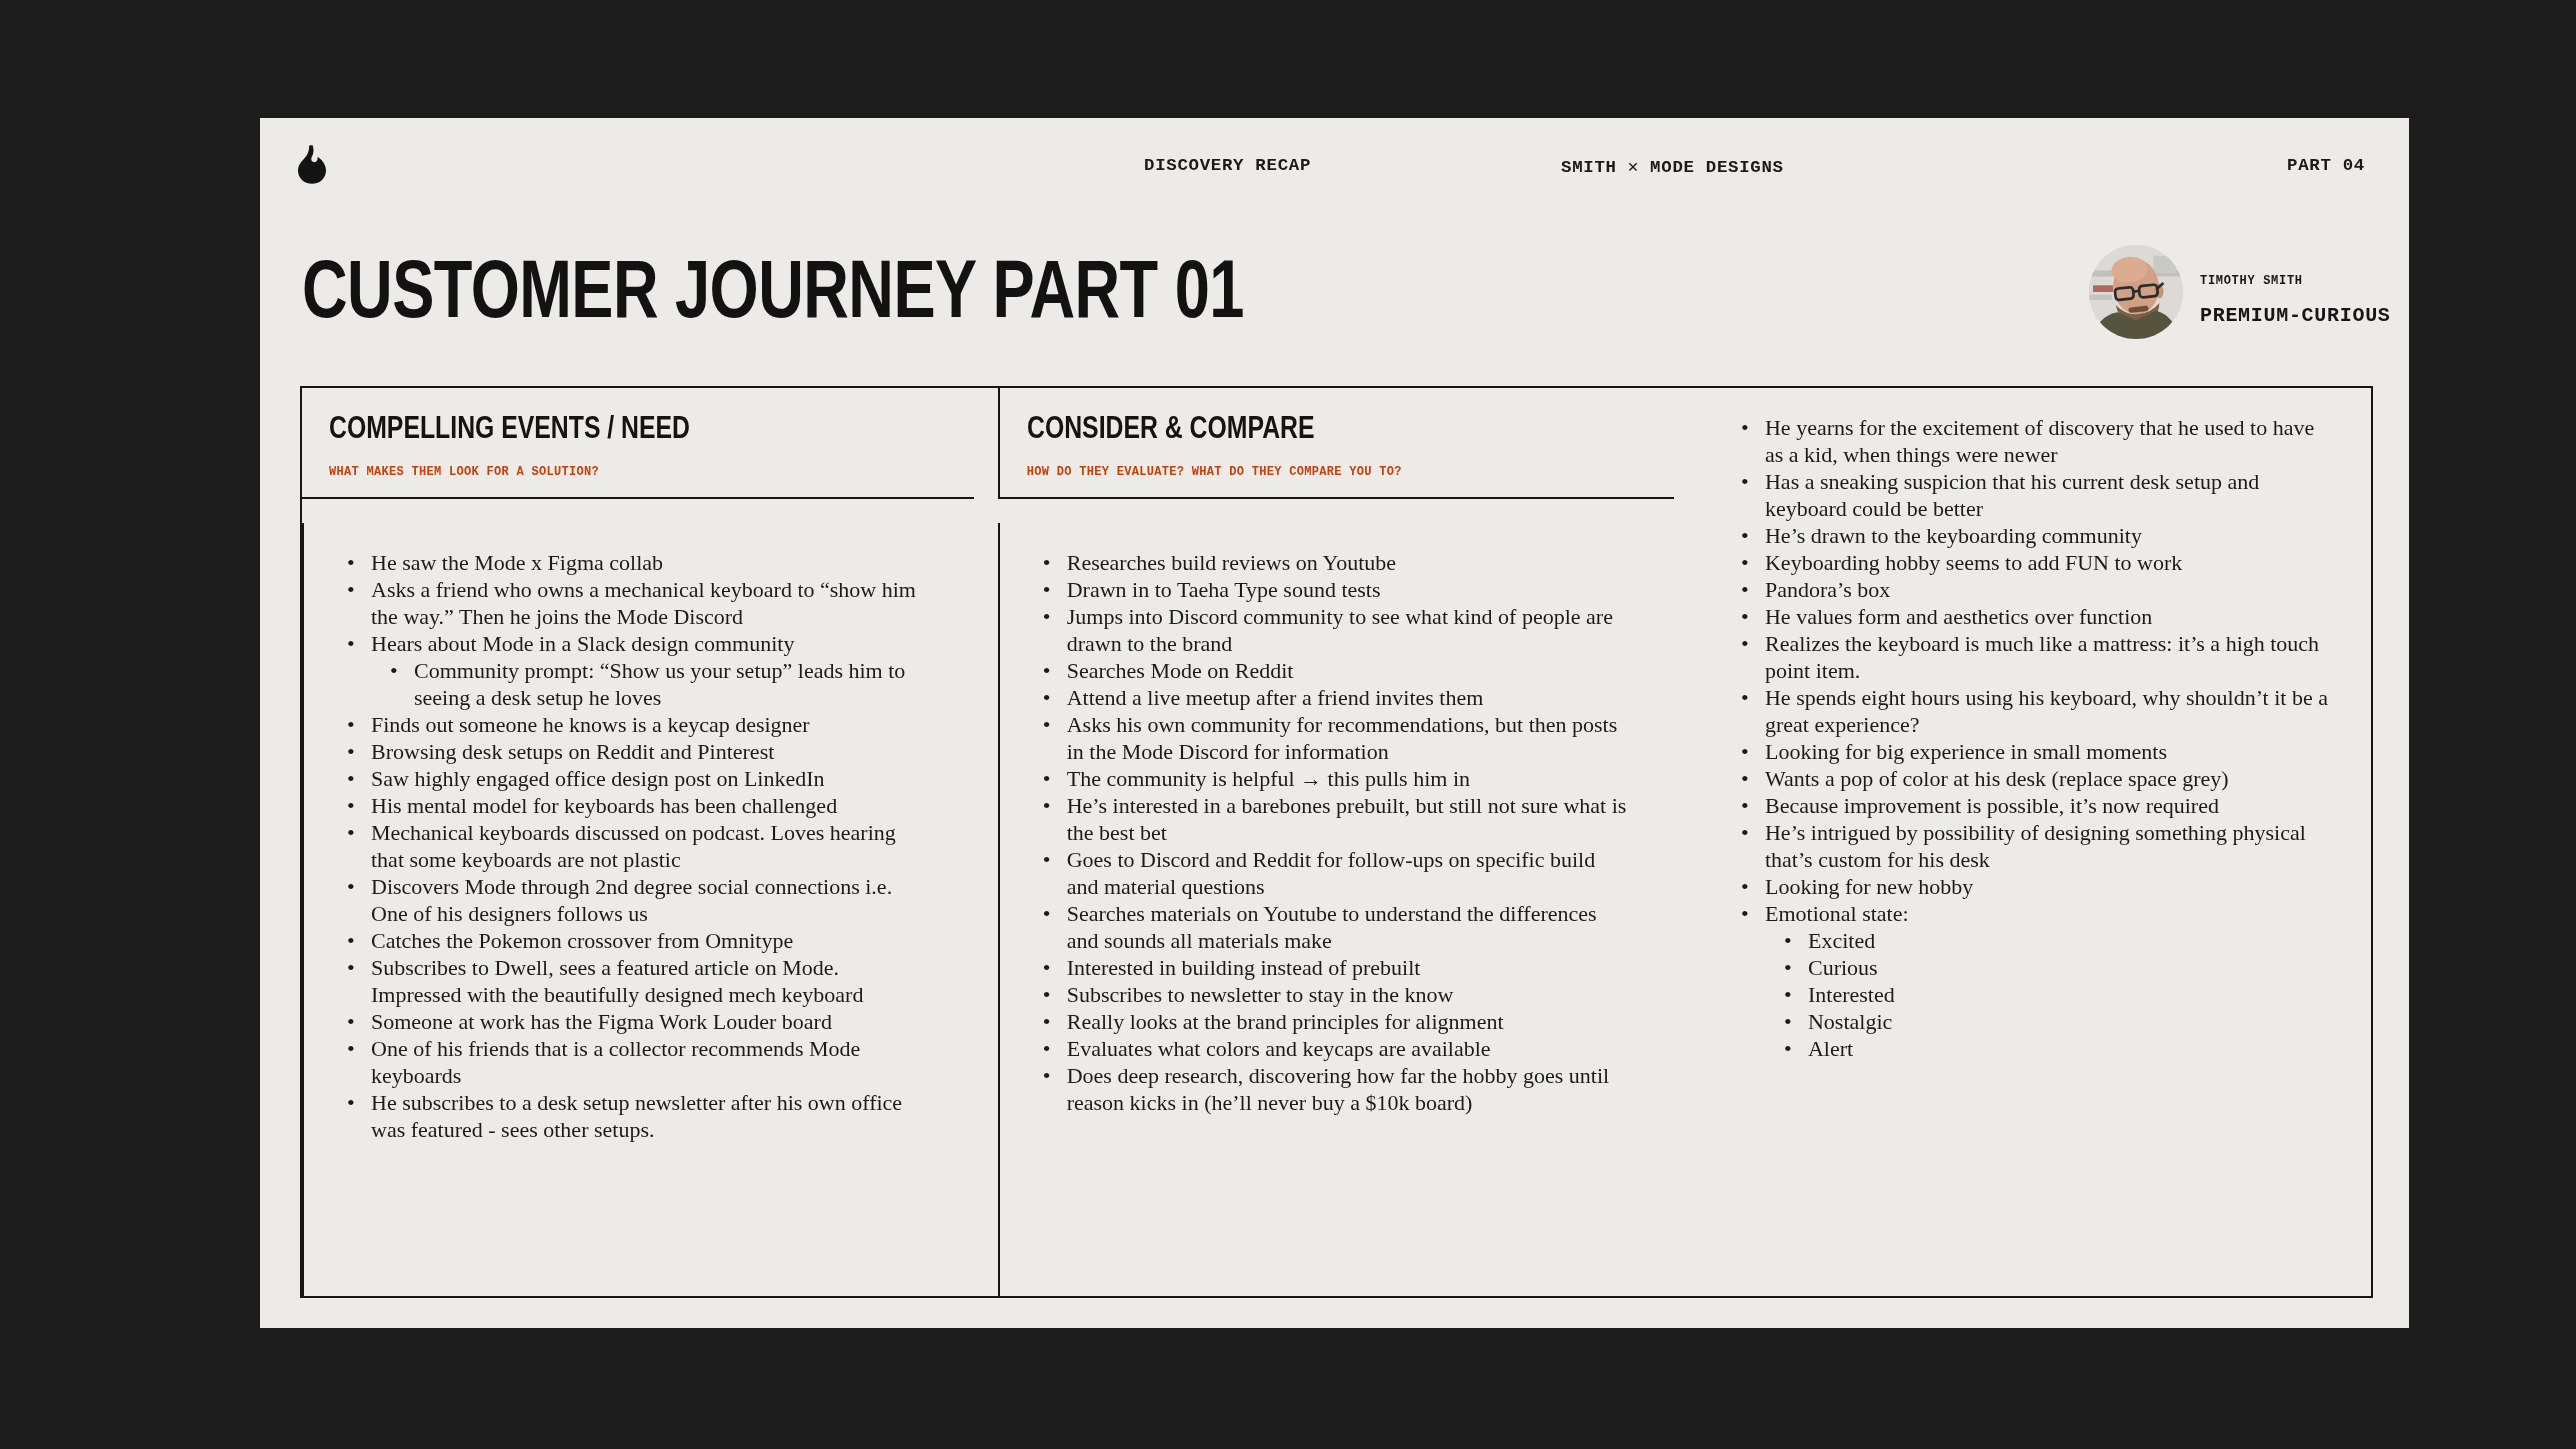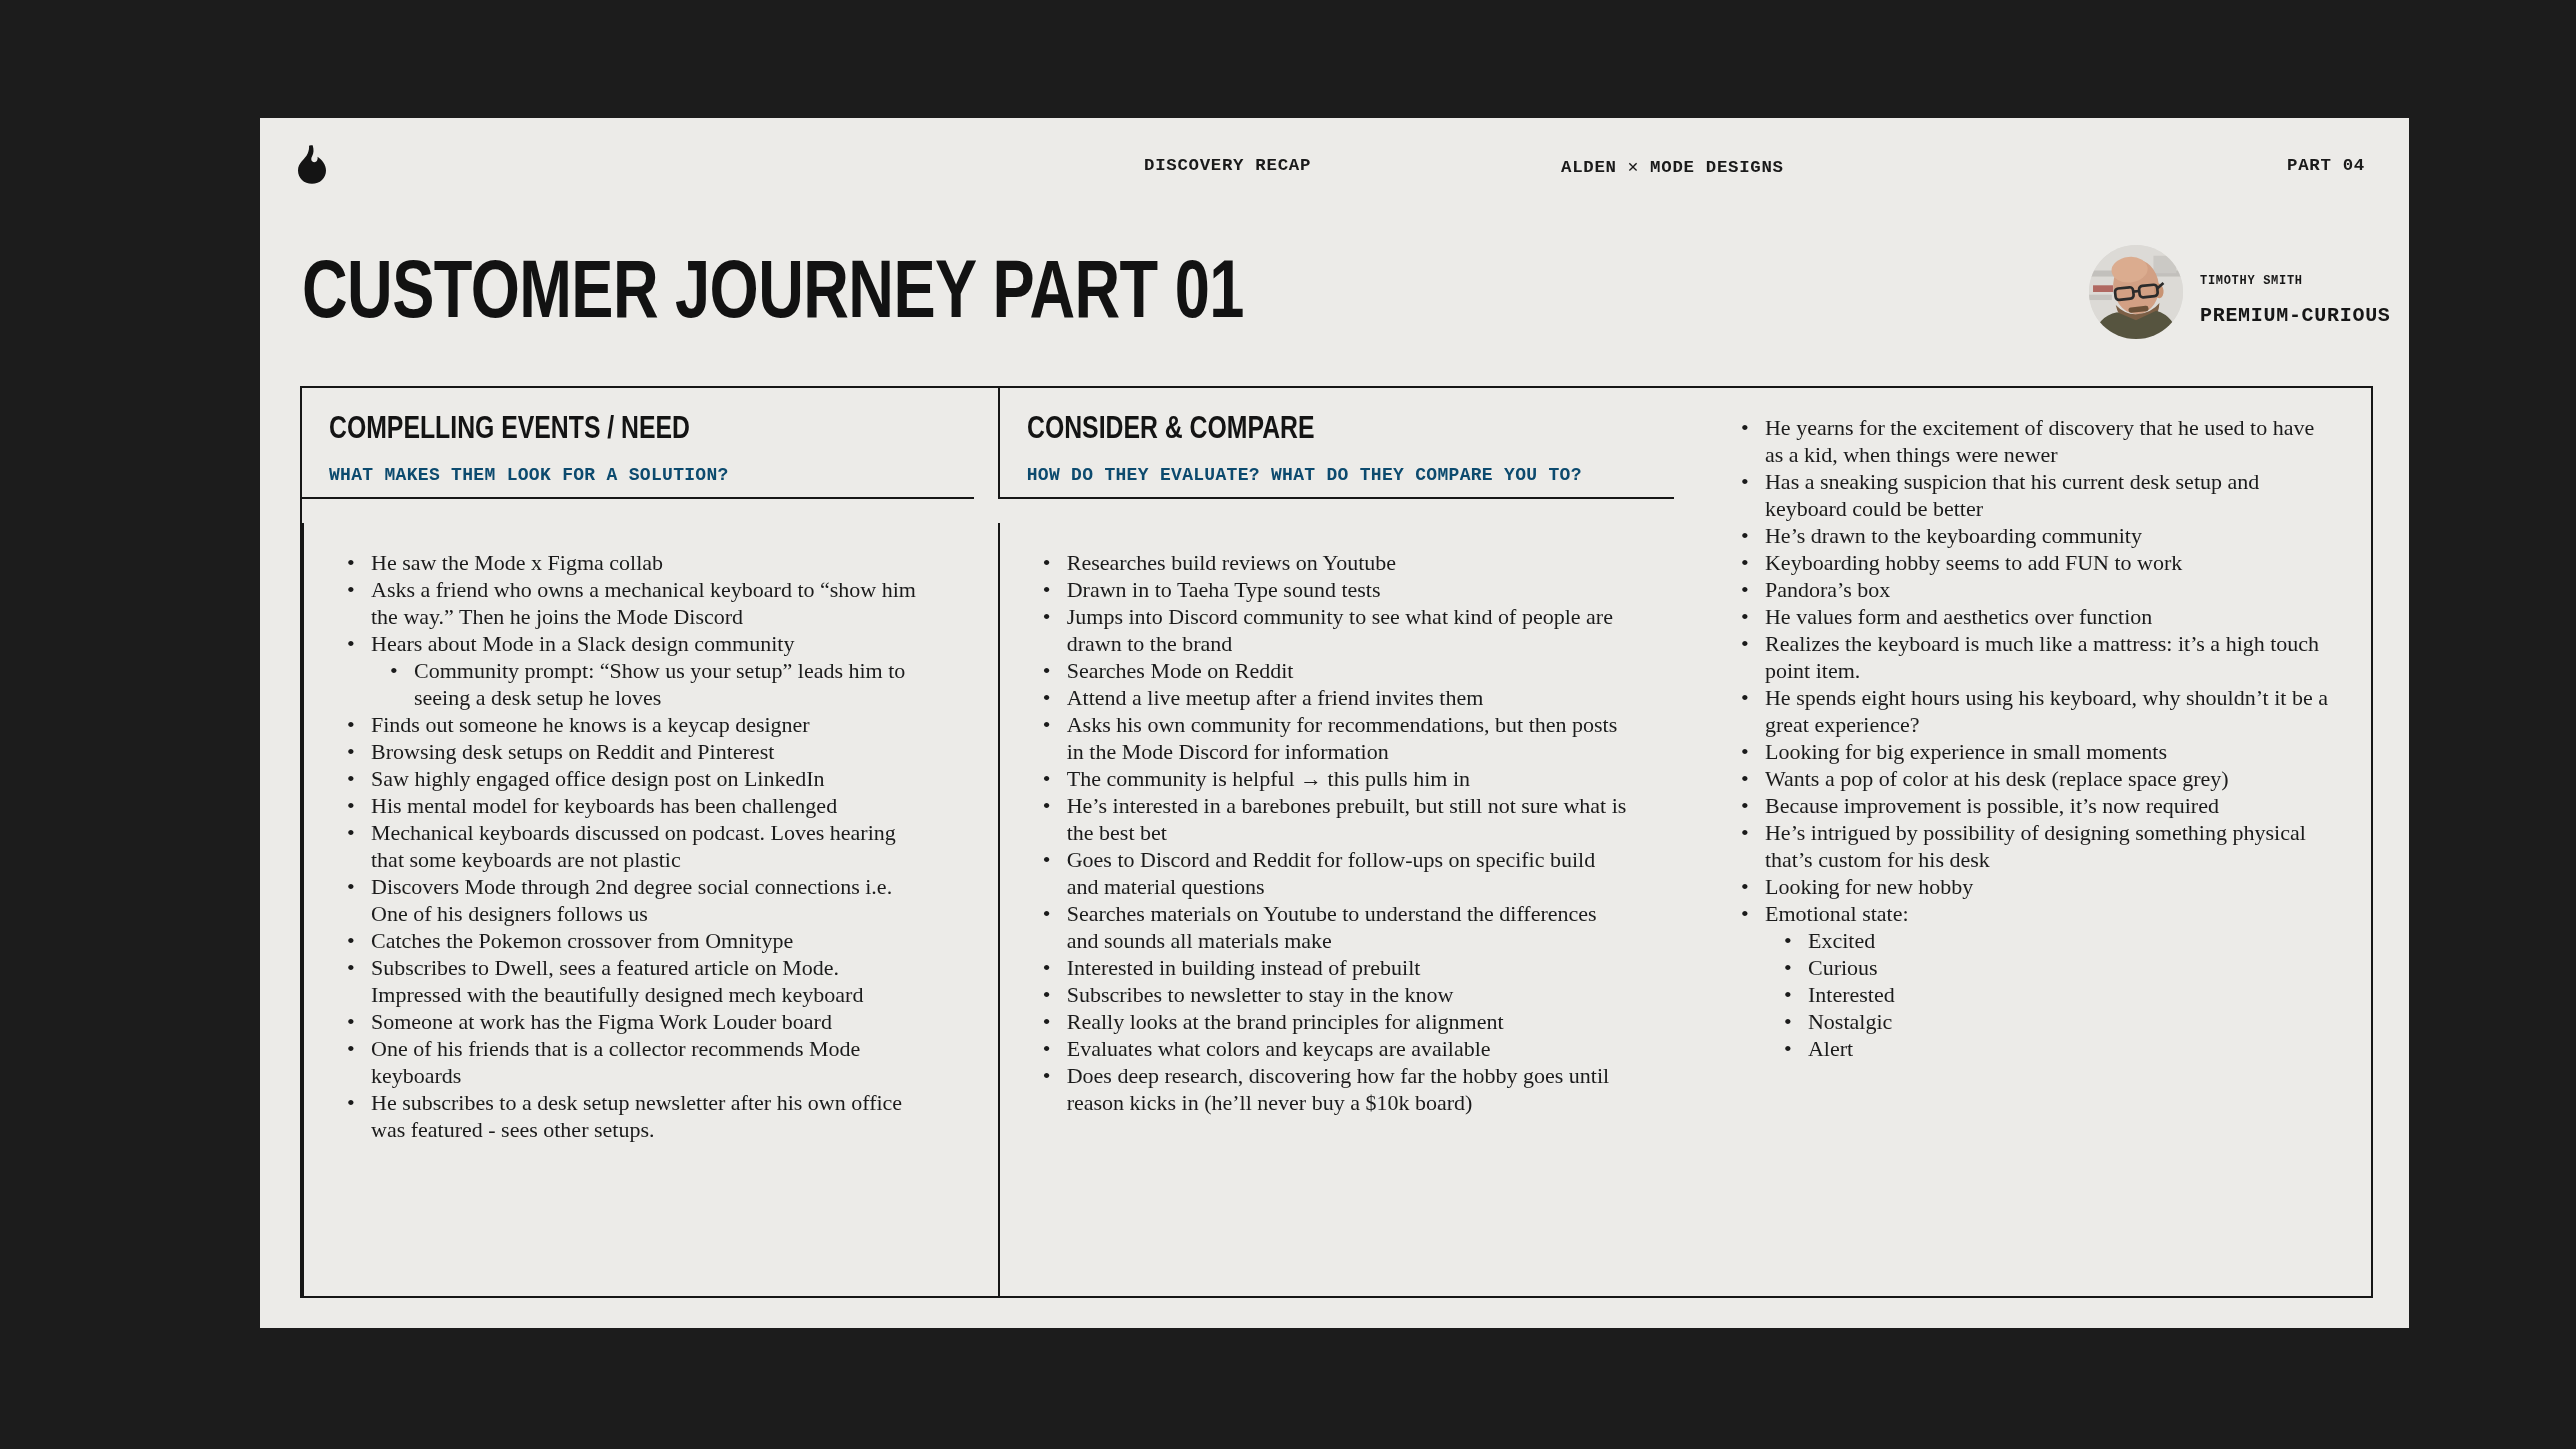--- a/index.html
+++ b/index.html
@@ -27,39 +27,39 @@
   .persona-desc{position:absolute;left:1940px;top:186px;font-size:20px;letter-spacing:0.7px;color:#161616;}
 
   
   .table{position:absolute;left:40px;top:268px;width:2073px;height:912px;border:2px solid #161616;
          box-sizing:border-box;display:grid;grid-template-columns:1027fr 1034fr 1029fr;grid-template-rows:111px 1fr;gap:24px;}
   .cell{box-sizing:border-box;min-width:0;}
   .cell.mid{border-left:2px solid #161616;}
   .head{border-bottom:2.7px solid #161616;padding:21.5px 20px 0 27px;}
   .head h2{margin:0;font-size:31px;font-weight:700;color:#141414;white-space:nowrap;
            transform:scaleX(.8);transform-origin:left top;}
-  .head .sub{margin-top:19px;font-size:18px;letter-spacing:0.3px;color:#0c4a6e;white-space:nowrap;}
+  .head .sub{margin-top:19px;font-size:12px;letter-spacing:0.3px;color:#c2410c;white-space:nowrap;}
   .body{padding:25.5px 43px 0 43px;font-family:"Liberation Serif",serif;font-size:22px;line-height:27px;color:#1B1B1B;}
   .item{display:flex;}
   .item .bullet{flex:none;width:24px;}
   .item .txt{flex:1;min-width:0;}
   .item.sub-item{margin-left:43px;}
 </style>
 </head>
 <body>
 
 <div class="stage">
   <section class="card">
 
     <svg class="flame" viewBox="0 0 42 58" aria-hidden="true">
       <path fill="#141414" d="M22 0c2 7 1.6 12-.7 16.2-1.8 3.2-2 6.4.3 8.3 2.3 1.9 5.5 1.2 7-1.5.8-1.5 1.1-3.4.8-5.5C35.8 21.8 42 29 42 38c0 11.5-9 20-21 20S0 49.5 0 38C0 26 10.5 21.5 14.5 12.5 16.2 8.6 17 4 16.5.8 18.3.2 20.1 0 22 0Z"></path>
     </svg>
 
     <div class="hdr-label hdr-discovery">DISCOVERY RECAP</div>
-    <div class="hdr-label hdr-brand">ALDEN ✕ MODE DESIGNS</div>
+    <div class="hdr-label hdr-brand">SMITH ✕ MODE DESIGNS</div>
     <div class="hdr-label hdr-part">PART 04</div>
 
     <h1 class="title">CUSTOMER JOURNEY PART 01</h1>
 
     <div class="avatar">
       <svg viewBox="0 0 140 140" width="94" height="94" aria-hidden="true">
         <rect x="0" y="0" width="140" height="140" fill="#DCDAD6"></rect>
         <rect x="0" y="38" width="140" height="9" fill="#C2C0BC"></rect>
         <rect x="96" y="16" width="34" height="26" fill="#CBC9C5"></rect>
         <rect x="6" y="60" width="30" height="10" fill="#A8544C" opacity="0.85"></rect>

